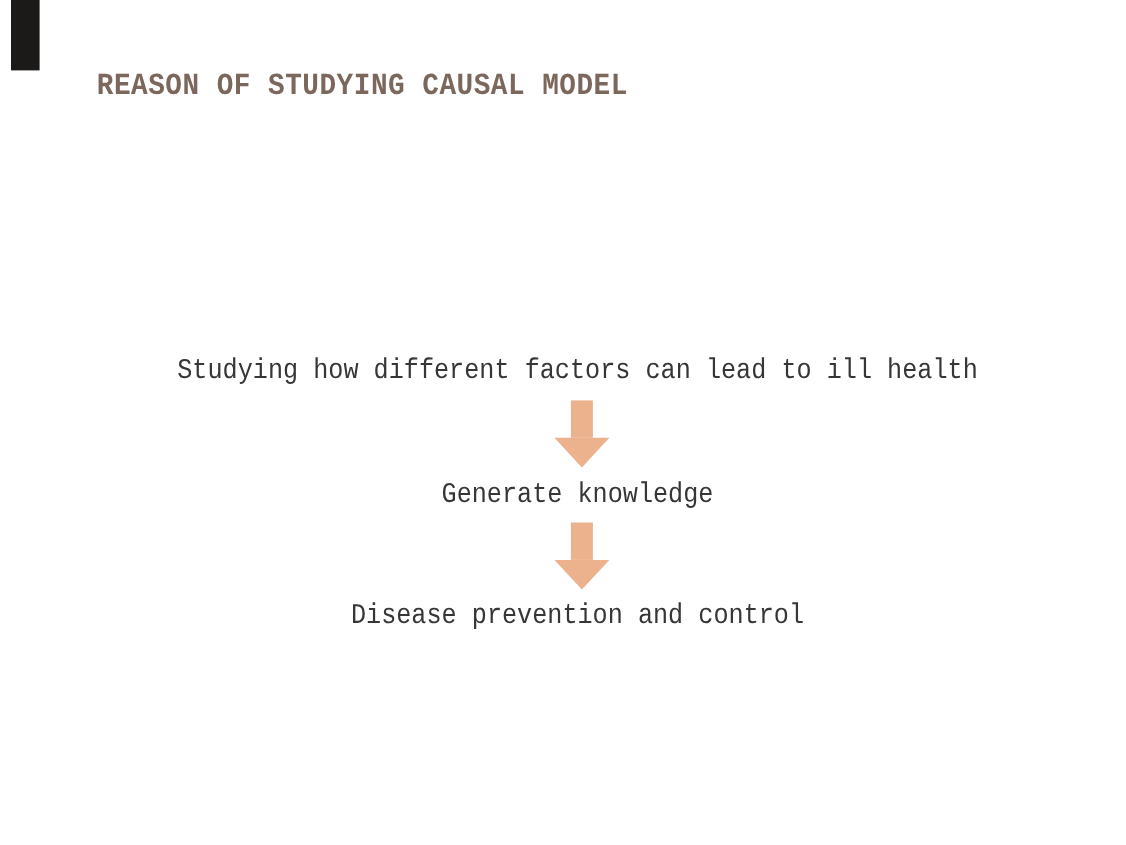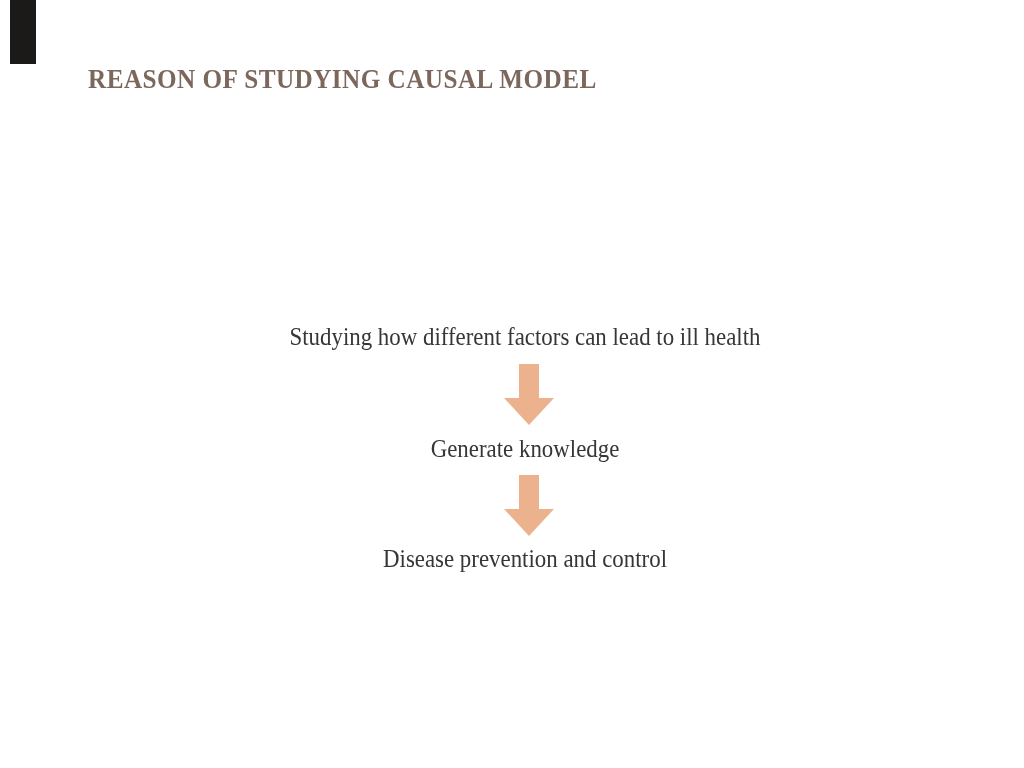--- a/index.html
+++ b/index.html
@@ -5,21 +5,21 @@
   html, body {
     margin: 0;
     padding: 0;
     background: #ffffff;
   }
   .slide {
     position: relative;
     width: 1024px;
     height: 680px;
     background: var(--background, #ffffff);
-    font-family: Liberation Serif, serif;
+    font-family: Liberation Mono, monospace;
     overflow: hidden;
   }
   .ribbon {
     position: absolute;
     left: 10px;
     top: 0;
     width: 26px;
     height: 64px;
     background: var(--ribbon-fill, #1c1a18);
   }

